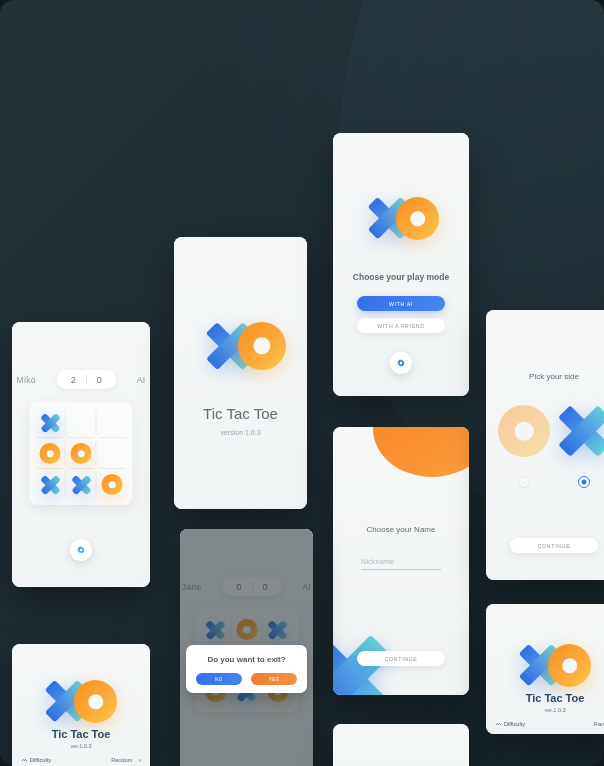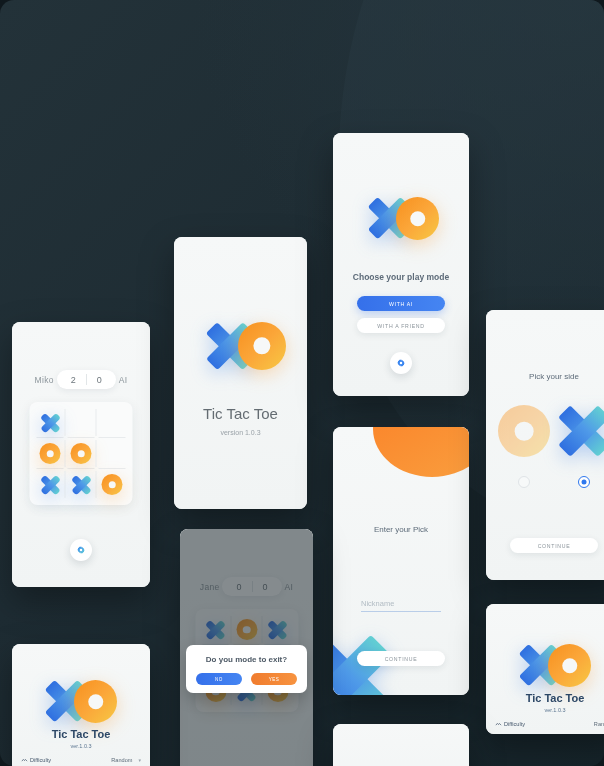--- a/index.html
+++ b/index.html
@@ -48,21 +48,21 @@
   .glow{filter:drop-shadow(0 5px 9px rgba(60,130,230,.33));}
   .glowo{filter:drop-shadow(0 5px 9px rgba(247,150,40,.3));}
 
   
   .logo{position:relative;}
   .logo .xmark{position:absolute;}
   .logo .omark{position:absolute;}
 
   
   #p-game{left:12px;top:322px;width:138px;height:265px;}
-  .score-row{position:absolute;left:0;right:0;top:48px;display:flex;align-items:center;justify-content:center;gap:3px;}
+  .score-row{position:absolute;left:0;right:0;top:48px;display:flex;align-items:center;justify-content:center;gap:21px;}
   .pname{font-size:8.5px;color:#8d969c;letter-spacing:.3px;}
   .score-pill{
     background:#ffffff;border-radius:11px;padding:4px 14px;display:flex;align-items:center;gap:10px;
     box-shadow:0 2px 7px rgba(20,40,60,.08);
   }
   .score-pill span{font-size:9px;color:#6d767c;}
   .score-pill b{width:1px;height:11px;background:#e2e6e8;display:block;}
   .board{
     position:absolute;left:50%;transform:translateX(-50%);top:80px;
     width:103px;height:103px;background:#fafbfb;border-radius:8px;
@@ -101,21 +101,21 @@
   #p-name{left:333px;top:427px;width:136px;height:268px;}
   .blob-orange{
     position:absolute;right:-22px;top:-46px;width:118px;height:96px;border-radius:50%;
     background:linear-gradient(150deg,#fb7f26,#f99f3f);
   }
   .blob-x{position:absolute;left:-34px;bottom:-32px;}
   .name-label{position:absolute;left:0;right:0;top:98px;text-align:center;font-size:8px;color:#5d6b79;}
   .nick{
     position:absolute;left:28px;top:130px;width:80px;
     border-bottom:1.1px solid #b9cde8;padding-bottom:3px;
-    font-size:7.5px;color:#b2bcc4;background:transparent;margin-top:42px;
+    font-size:7.5px;color:#b2bcc4;background:transparent;
   }
 
   
   #p-side{left:486px;top:310px;width:136px;height:270px;}
   .side-label{position:absolute;left:0;right:0;top:62px;text-align:center;font-size:8px;color:#5d6b79;}
   .radio{position:absolute;width:12px;height:12px;border-radius:50%;box-sizing:border-box;}
   .radio.off{border:1.3px solid #e0e4e7;background:#f7f9f9;}
   .radio.on{border:1.6px solid #2f78ee;background:#fff;}
   .radio.on::after{content:"";position:absolute;left:50%;top:50%;transform:translate(-50%,-50%);
     width:5px;height:5px;border-radius:50%;background:#2f78ee;}
@@ -260,21 +260,21 @@
     </div>
   </div>
 
   <div class="phone" id="p-name">
     <div class="scr">
       <div class="blob-orange"></div>
       <div class="blob-x xmark glow" style="width:96px;height:96px">
           <i></i>
           <i></i>
         </div>
-      <div class="name-label">Enter your Pick</div>
+      <div class="name-label">Choose your Name</div>
       <div class="nick">Nickname</div>
       <div class="btn btn-ghost" style="top:224px">CONTINUE</div>
     </div>
   </div>
 
   <div class="phone" id="p-side">
     <div class="scr">
       <div class="side-label">Pick your side</div>
       <div class="omark" style="position:absolute;left:12px;top:95px;width:52px;height:52px;opacity:.42">
           <em></em>
@@ -339,21 +339,21 @@
           </div>
       </div>
       <div class="gear-btn" style="bottom:8px">
         <svg width="10" height="10" viewBox="0 0 24 24">
           <path fill="#3a86f0" d="M12 8a4 4 0 100 8 4 4 0 000-8zm9 4l-2-1.2.3-2.3-2.2-.9-1-2.1-2.3.5L12 3l-1.8 1.9-2.3-.5-1 2.1-2.2.9L5 9.7 3 12l2 1.2-.3 2.3 2.2.9 1 2.1 2.3-.5L12 21l1.8-2 2.3.5 1-2.1 2.2-.9-.3-2.3L21 12z"></path>
           <circle cx="12" cy="12" r="3" fill="#fff"></circle>
         </svg>
       </div>
       <div class="dim"></div>
       <div class="dialog">
-        <div class="dlg-text">Do you mode to exit?</div>
+        <div class="dlg-text">Do you want to exit?</div>
         <div class="dlg-btn dlg-no">NO</div>
         <div class="dlg-btn dlg-yes">YES</div>
       </div>
     </div>
   </div>
 
   <div class="phone p-set" id="p-set-l">
     <div class="scr">
       <div class="logo" style="position:absolute;left:31px;top:30px;width:76px;height:54px">
         <div class="xmark glow" style="left:0;top:4px;width:46px;height:46px">

